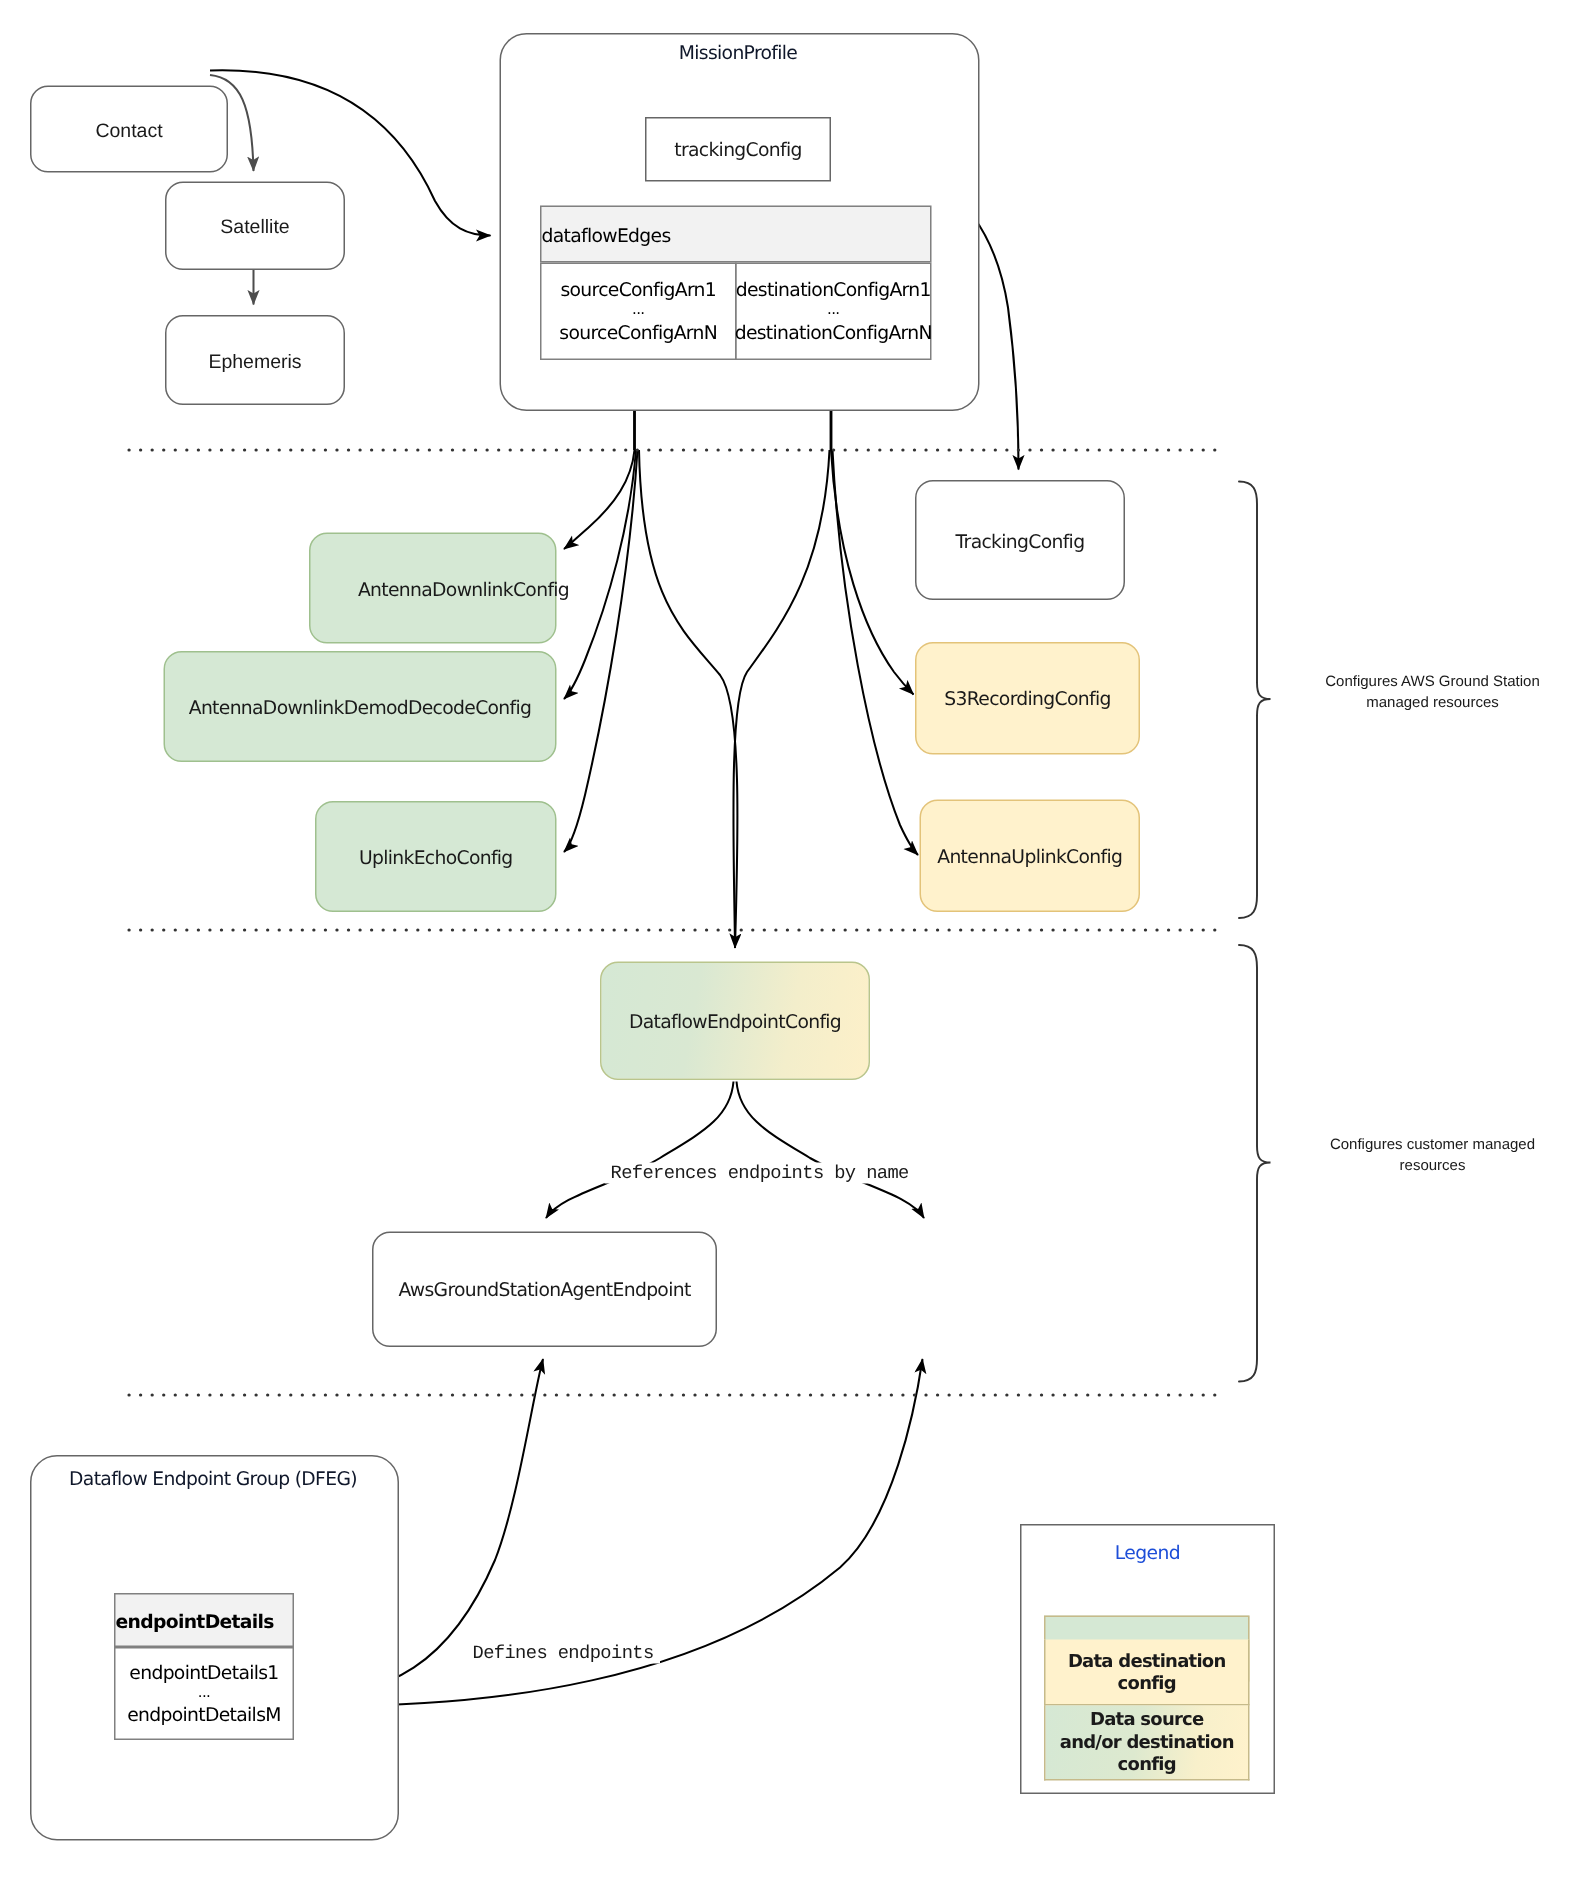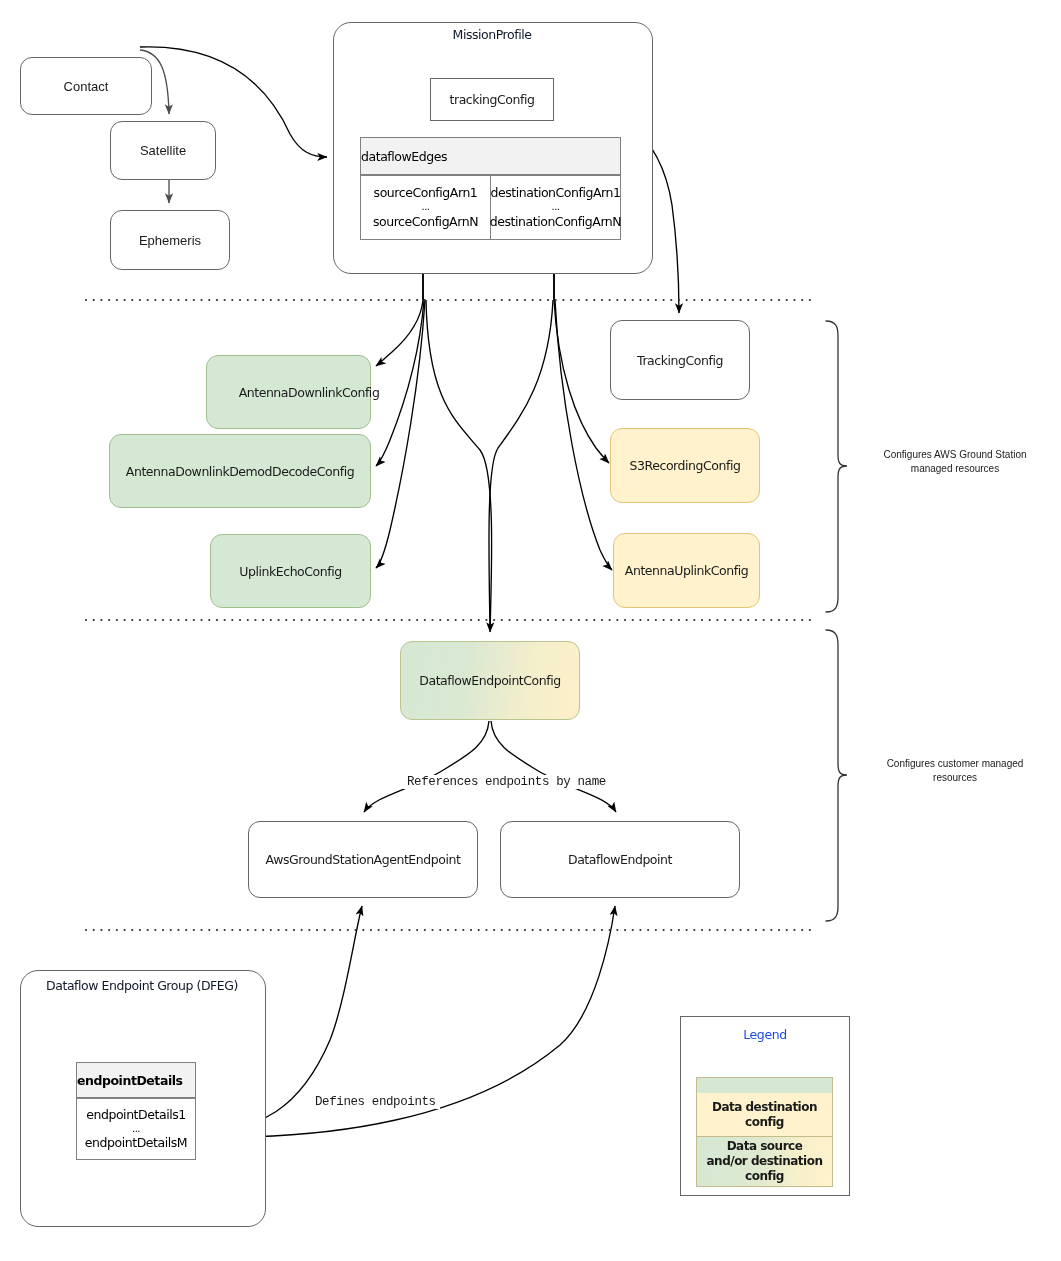--- a/index.html
+++ b/index.html
@@ -95,21 +95,21 @@
       <path d="M826,321 C836,321 838,327 838,336 L838,455 C838,463 840,466 847,466
                C840,466 838,469 838,477 L838,597 C838,606 836,612 826,612"></path>
       <path d="M826,630 C836,630 838,636 838,645 L838,764 C838,772 840,775 847,775
                C840,775 838,778 838,786 L838,906 C838,915 836,921 826,921"></path>
     </g>
   </svg>
 
   <div class="nodebox rounded sansnode" style="left:20px;top:21px;width:132px;height:58px;margin-top:36px;">
     <span>Contact</span>
   </div>
-  <div class="nodebox rounded sansnode" style="left:110px;top:121px;width:106px;height:59px;align-items:center;">
+  <div class="nodebox rounded sansnode" style="left:110px;top:121px;width:120px;height:59px;align-items:center;">
     <span>Satellite</span>
   </div>
   <div class="nodebox rounded sansnode" style="left:110px;top:210px;width:120px;height:60px;">
     <span>Ephemeris</span>
   </div>
 
   <div class="rounded" style="position:absolute;left:333px;top:22px;width:318px;height:250px;border-radius:18px;"></div>
   <div class="cap condnode" style="left:333px;top:27px;width:318px;">MissionProfile</div>
 
   <div class="nodebox plainrect condnode" style="left:430px;top:78px;width:124px;height:43px;border-radius:0;">
@@ -151,23 +151,20 @@
   </div>
 
   <div class="nodebox gradbox condnode" style="left:400px;top:641px;width:180px;height:79px;">
     <span>DataflowEndpointConfig</span>
   </div>
 
   <div class="edgelabel" style="left:403px;top:775px;">References endpoints by name</div>
 
   <div class="nodebox rounded condnode" style="left:248px;top:821px;width:230px;height:77px;">
     <span>AwsGroundStationAgentEndpoint</span>
-  </div>
-  <div class="nodebox rounded condnode" style="left:500px;top:821px;width:240px;height:77px;">
-    <span>DataflowEndpoint</span>
   </div>
 
   <div class="rounded" style="position:absolute;left:20px;top:970px;width:244px;height:255px;border-radius:18px;"></div>
   <div class="cap condnode" style="left:20px;top:978px;width:244px;">Dataflow Endpoint Group (DFEG)</div>
 
   <div class="tablehead condnode bold" style="position:absolute;left:76px;top:1062px;width:120px;height:36px;">
     <span>endpointDetails</span>
   </div>
   <div class="tablecell condnode" style="position:absolute;left:76px;top:1098px;width:120px;height:62px;align-items:center;">
     <span>endpointDetails1</span>

